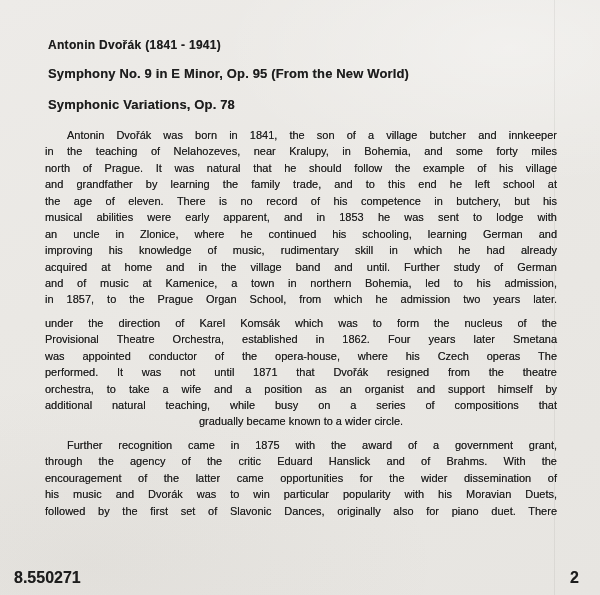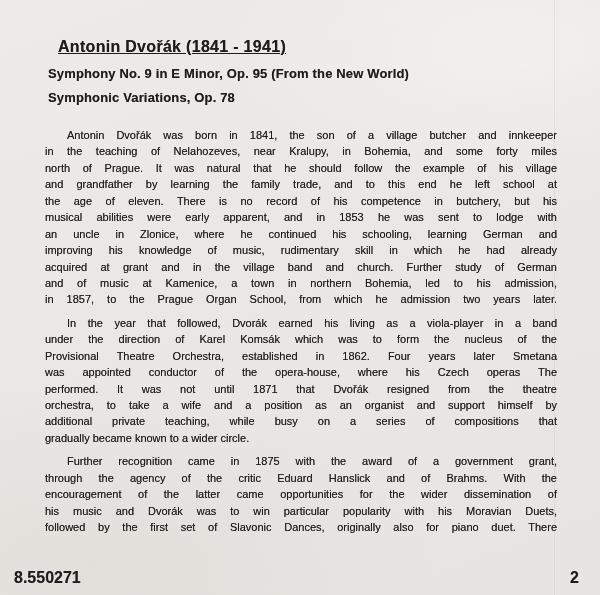--- a/index.html
+++ b/index.html
@@ -23,53 +23,52 @@
     position: absolute;
     top: 0;
     right: 45px;
     width: 1px;
     height: 100%;
     background: rgba(110, 104, 94, 0.10);
   }
   .header { position: absolute; left: 48px; top: 0; }
   .title {
     position: absolute;
-    left: 10px;
+    left: 0;
     top: 38px;
-    font-size: 16px;
+    font-size: 12px;
     font-weight: bold;
     letter-spacing: 0.3px;
     white-space: nowrap;
     text-shadow: 0 0 0.5px rgba(25,25,25,0.6);
-    text-decoration: underline;
   }
   .work1, .work2 {
     position: absolute;
     left: 0;
     font-size: 13px;
     font-weight: bold;
     letter-spacing: 0.15px;
     white-space: nowrap;
     text-shadow: 0 0 0.4px rgba(25,25,25,0.55);
   }
   .work1 { top: 66px; }
-  .work2 { top: 90px; text-align: center; }
+  .work2 { top: 97px; text-align: center; }
   .body-text {
     position: absolute;
     left: 45px;
     top: 127px;
     width: 512px;
     font-size: 11px;
     text-shadow: 0 0 0.45px rgba(28,28,28,0.65);
   }
   .para { margin: 0 0 7px 0; }
   .line {
     height: 16.45px;
     line-height: 16.45px;
-    text-align: left;
+    text-align: center;
     white-space: normal;
   }
   .line.j {
     text-align: justify;
     text-align-last: justify;
   }
   .line.indent { text-indent: 22px; }
   .footer {
     position: absolute;
     left: 0;
@@ -98,32 +97,31 @@
   <div class="body-text">
       <div class="para">
         <div class="line j indent">Antonin Dvořák was born in 1841, the son of a village butcher and innkeeper</div>
         <div class="line j">in the teaching of Nelahozeves, near Kralupy, in Bohemia, and some forty miles</div>
         <div class="line j">north of Prague.  It was natural that he should follow the example of his village</div>
         <div class="line j">and grandfather by learning the family trade, and to this end he left school at</div>
         <div class="line j">the age of eleven.  There is no record of his competence in butchery, but his</div>
         <div class="line j">musical abilities were early apparent, and in 1853 he was sent to lodge with</div>
         <div class="line j">an uncle in Zlonice, where he continued his schooling, learning German and</div>
         <div class="line j">improving his knowledge of music, rudimentary skill in which he had already</div>
-        <div class="line j">acquired at grant and in the village band and church.  Further study of German</div>
+        <div class="line j">acquired at home and in the village band and until.  Further study of German</div>
         <div class="line j">and of music at Kamenice, a town in northern Bohemia, led to his admission,</div>
         <div class="line j">in 1857, to the Prague Organ School, from which he admission two years later.</div>
       </div>
       <div class="para">
-        <div class="line j indent">In the year that followed, Dvorák earned his living as a viola-player in a band</div>
         <div class="line j">under the direction of Karel Komsák which was to form the nucleus of the</div>
         <div class="line j">Provisional Theatre Orchestra, established in 1862.  Four years later Smetana</div>
         <div class="line j">was appointed conductor of the opera-house, where his Czech operas The</div>
         <div class="line j">performed.  It was not until 1871 that Dvořák resigned from the theatre</div>
         <div class="line j">orchestra, to take a wife and a position as an organist and support himself by</div>
-        <div class="line j">additional private teaching, while busy on a series of compositions that</div>
+        <div class="line j">additional natural teaching, while busy on a series of compositions that</div>
         <div class="line">gradually became known to a wider circle.</div>
       </div>
       <div class="para">
         <div class="line j indent">Further recognition came in 1875 with the award of a government grant,</div>
         <div class="line j">through the agency of the critic Eduard Hanslick and of Brahms.  With the</div>
         <div class="line j">encouragement of the latter came opportunities for the wider dissemination of</div>
         <div class="line j">his music and Dvorák was to win particular popularity with his Moravian Duets,</div>
         <div class="line j">followed by the first set of Slavonic Dances, originally also for piano duet. There</div>
       </div>
     </div>

